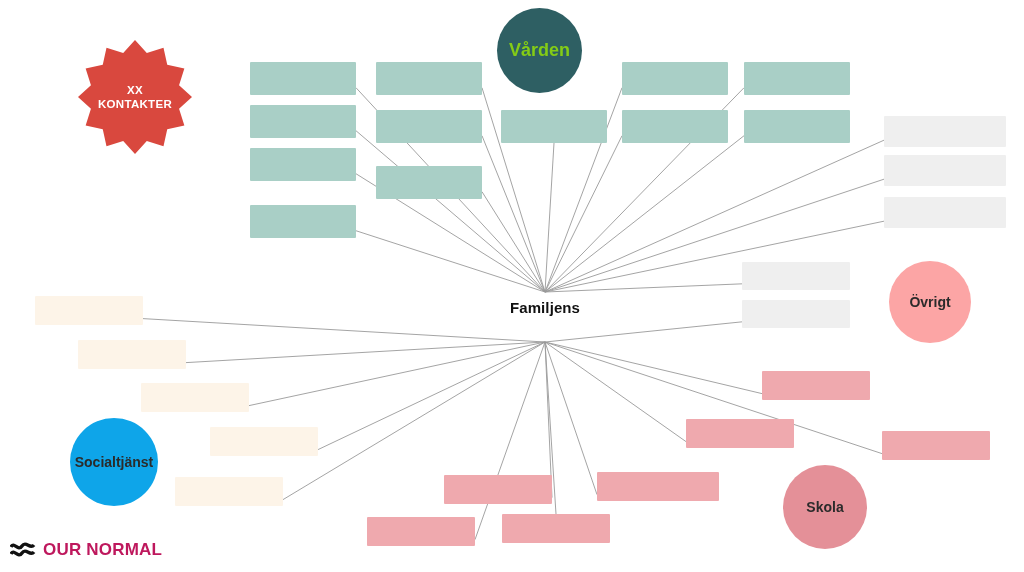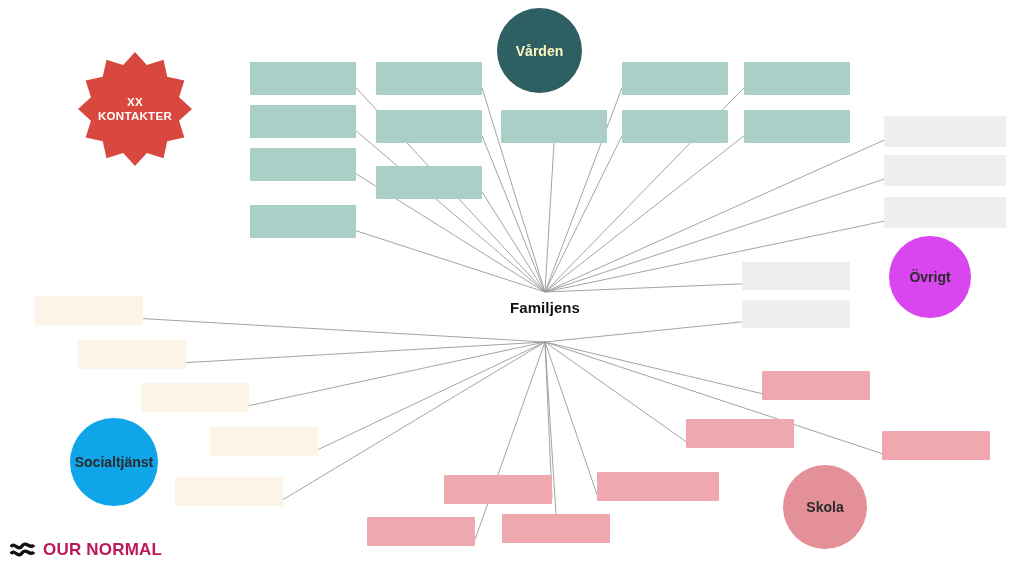--- a/index.html
+++ b/index.html
@@ -5,21 +5,21 @@
   html,body{margin:0;padding:0;background:#ffffff;}
   body{width:1024px;height:572px;overflow:hidden;
        font-family:"Liberation Sans",sans-serif;}
   #stage{position:relative;width:1024px;height:572px;background:#fff;}
   #wires{position:absolute;left:0;top:0;width:1024px;height:572px;}
   .node-box{position:absolute;border-radius:1px;}
   .hub-label{position:absolute;text-align:center;font-weight:bold;
              font-size:15px;line-height:19px;color:#111;letter-spacing:.1px;}
   .bubble{position:absolute;border-radius:50%;display:flex;align-items:center;
           justify-content:center;font-weight:bold;text-align:center;}
-  .bubble.dark{color:#fef9c3;font-size:14px;}
+  .bubble.dark{color:#84cc16;font-size:18px;}
   .bubble.light{color:#2b2b2b;font-size:14px;}
   .badge{position:absolute;display:flex;align-items:center;justify-content:center;}
   .badge-text{position:relative;color:#fff;font-weight:bold;font-size:11.5px;
               line-height:14px;text-align:center;letter-spacing:.3px;}
   .logo{position:absolute;display:flex;align-items:center;gap:7px;}
   .logo-mark{width:26px;height:20px;}
   .logo-text{font-weight:bold;font-size:17px;color:#be185d;letter-spacing:.2px;}
 </style>
 </head>
 <body>
@@ -91,32 +91,32 @@
     </div>
 
   <div class="hub-label" id="hub-label" style="left: 455px; top: 298px; width: 180px;">
     <div>Familjens</div>
   </div>
 
   <div id="bubbles-layer">
       <div class="bubble dark" style="left: 497px; top: 8px; width: 85px; height: 85px; background: rgb(46, 95, 99);">
         <span>Vården</span>
       </div>
-      <div class="bubble light" style="left: 889px; top: 236px; width: 82px; height: 82px; background: #d946ef;">
+      <div class="bubble light" style="left: 889px; top: 261px; width: 82px; height: 82px; background: #fca5a5;">
         <span>Övrigt</span>
       </div>
       <div class="bubble light" style="left: 783px; top: 465px; width: 84px; height: 84px; background: rgb(228, 144, 152);">
         <span>Skola</span>
       </div>
       <div class="bubble light" style="left: 70px; top: 418px; width: 88px; height: 88px; background: #0ea5e9; text-align: center;">
         <span>Socialtjänst</span>
       </div>
     </div>
 
-  <div class="badge" id="badge" style="left: 78px; top: 52px; width: 114px; height: 114px;">
+  <div class="badge" id="badge" style="left: 78px; top: 40px; width: 114px; height: 114px;">
     <svg id="badge-star" xmlns="http://www.w3.org/2000/svg" viewBox="0 0 100 100" width="114" height="114" style="position: absolute; left: 0px; top: 0px;">
         <polygon points="50.00,0.00 60.35,11.36 75.00,6.70 78.28,21.72 93.30,25.00 88.64,39.65 100.00,50.00 88.64,60.35 93.30,75.00 78.28,78.28 75.00,93.30 60.35,88.64 50.00,100.00 39.65,88.64 25.00,93.30 21.72,78.28 6.70,75.00 11.36,60.35 0.00,50.00 11.36,39.65 6.70,25.00 21.72,21.72 25.00,6.70 39.65,11.36" fill="#D9483E"></polygon>
       </svg>
     <div class="badge-text">
       <div>XX</div>
       <div>KONTAKTER</div>
     </div>
   </div>
 
   <div class="logo" style="left:10px;top:540px;">

